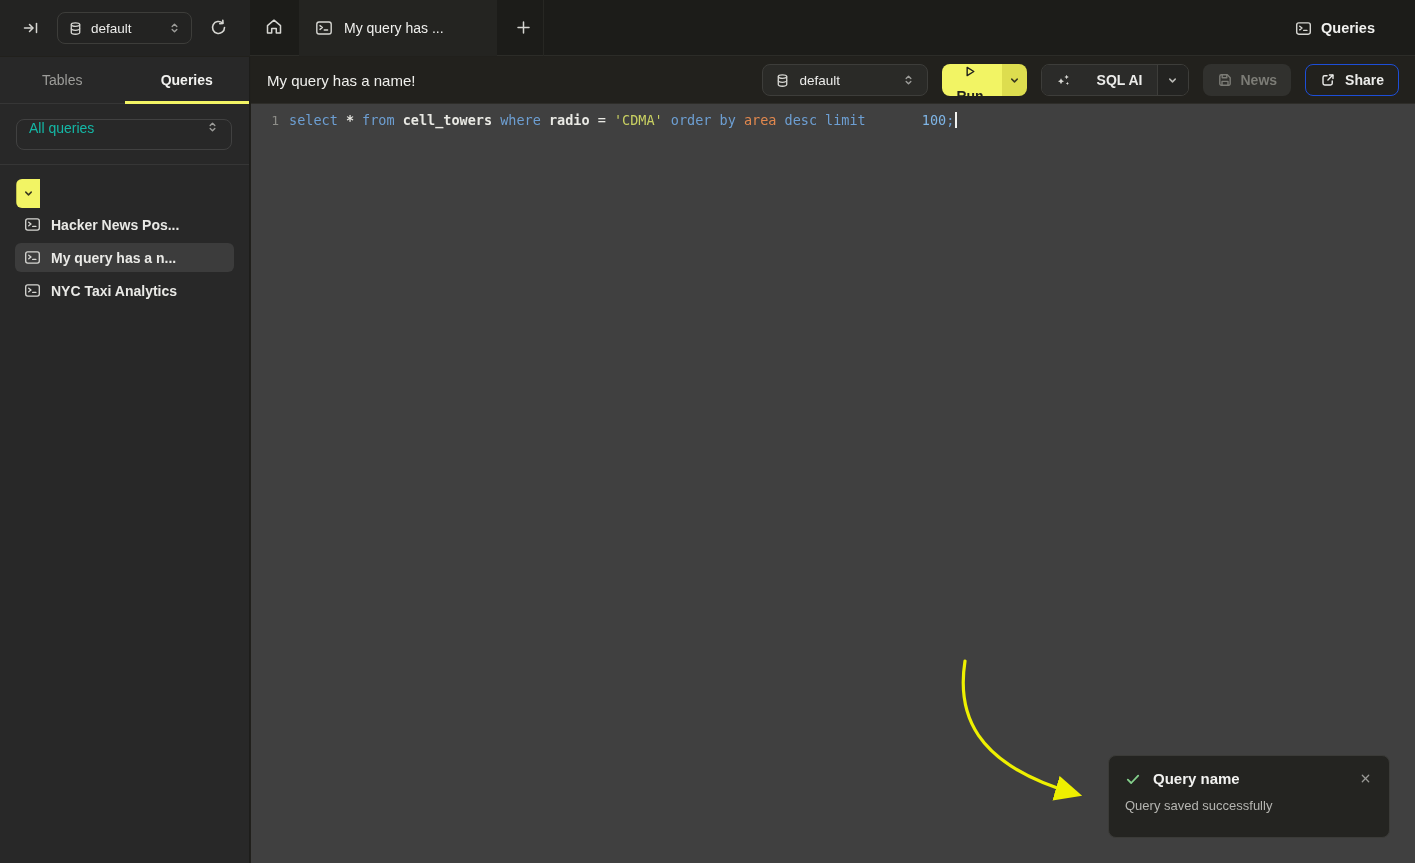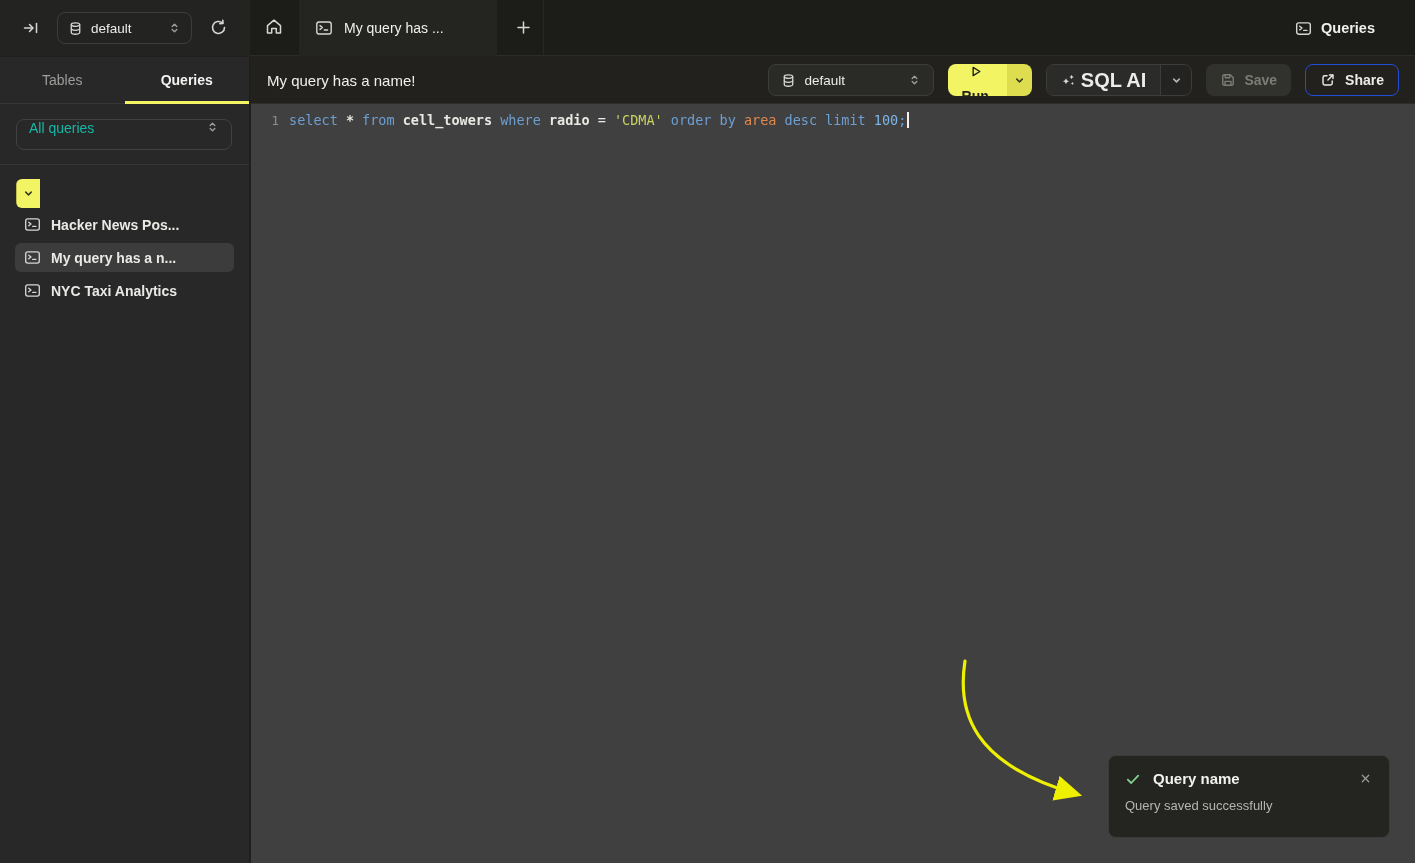--- a/index.html
+++ b/index.html
@@ -69,38 +69,38 @@
   .main-toolbar{ position:absolute; left:0; top:0; right:0; height:47px; background:#22211d; border-bottom:1px solid #2e2d29; display:flex; align-items:center; }
   .page-title{ position:absolute; left:16px; font-size:15px; font-weight:500; color:#efefec; }
   .controls{ position:absolute; right:16px; display:flex; align-items:center; gap:14px; }
   .btn{ height:32px; border-radius:8px; display:flex; align-items:center; font-size:14px; font-family:inherit; cursor:pointer; }
   .db-select{ width:166px; background:#2a2a27; border:1px solid #3d3d3a; color:#ececea; padding:0 12px; gap:9px; }
   .db-select .label{ flex:1; text-align:left; font-size:13.5px; font-weight:500; }
   .split-run{ display:flex; height:32px; border-radius:8px; overflow:hidden; }
   .split-run .main-part{ border:none; background:var(--accent-yellow); color:#21211d; font-weight:600; font-size:14px; display:flex; align-items:center; gap:9px; padding:0 18px 0 14px; cursor:pointer; font-family:inherit;flex-direction:column; }
   .split-run .chev{ width:25px; border:none; background:var(--accent-yellow-dark); color:#3a3a20; display:flex; align-items:center; justify-content:center; cursor:pointer; }
   .split-dark{ display:flex; height:32px; border-radius:8px; overflow:hidden; border:1px solid #3d3d3a; }
-  .split-dark .main-part{ border:none; background:#2b2b29; color:#ececea; font-weight:600; font-size:20px; display:flex; align-items:center; gap:4px; padding:0 14px; cursor:pointer; font-family:inherit; }
+  .split-dark .main-part{ border:none; background:#2b2b29; color:#ececea; font-weight:600; font-size:14px; display:flex; align-items:center; gap:25px; padding:0 14px; cursor:pointer; font-family:inherit; }
   .split-dark .chev{ width:31px; border:none; border-left:1px solid #3d3d3a; background:#232321; color:#b9b9b5; display:flex; align-items:center; justify-content:center; cursor:pointer; }
   .btn-save{ background:#31312e; border:none; color:#7c7c76; gap:8px; padding:0 14px; font-weight:600; cursor:default; }
   .btn-save .icon{ color:#7c7c76; }
   .btn-share{ background:transparent; border:1px solid #1d4ed8; color:#ececea; gap:9px; padding:0 14px; font-weight:600; }
 
   
   .editor-line{ position:absolute; left:0; top:48px; right:0; height:30px; display:flex; align-items:center; font-family:"DejaVu Sans Mono", monospace; font-size:13.5px; }
   .gutter{ width:28px; text-align:right; color:#8d8d88; font-size:13px; flex:none; }
   .code{ margin-left:10px; white-space:nowrap; }
   .code .tok{ margin-right:8.1px; }
   .code .tok.tight{ margin-right:0; }
   .tok-keyword{ color:var(--syntax-keyword); }
   .tok-identifier{ color:var(--syntax-identifier); font-weight:700; }
   .tok-operator{ color:var(--syntax-identifier); }
   .tok-string{ color:var(--syntax-string); }
   .tok-field{ color:var(--syntax-field); }
-  .tok-number{ color:var(--syntax-number); }
+  .tok-number{ color:var(--syntax-number);margin-left:48px; }
   .caret{ display:inline-block; width:1.5px; height:16px; background:#f2f2f0; vertical-align:text-bottom; margin-left:1px; }
 
   
   .toast{ position:absolute; left:857px; top:698px; width:282px; height:83px; background:#242421; border:1px solid #3b3b38; border-radius:8px; padding:14px 16px; }
   .toast-head{ display:flex; align-items:center; gap:12px; }
   .toast-title{ font-size:15px; font-weight:700; color:#f2f2f0; flex:1; }
   .toast-close{ background:none; border:none; color:#9a9a96; cursor:pointer; width:16px; height:16px; display:flex; align-items:center; justify-content:center; }
   .toast-msg{ margin-top:11px; font-size:13px; color:#b5b5b1; }
 
   
@@ -322,21 +322,21 @@
         </div>
 
         <button class="btn btn-save" disabled="">
           <span class="icon">
             <svg width="16" height="16" viewBox="0 0 16 16" fill="none" stroke="currentColor" stroke-width="1.4" stroke-linejoin="round">
                 <path d="M2.8 4.3 A1.5 1.5 0 0 1 4.3 2.8 H10.3 L13.2 5.7 V11.7 A1.5 1.5 0 0 1 11.7 13.2 H4.3 A1.5 1.5 0 0 1 2.8 11.7 Z"></path>
                 <path d="M5.2 2.9 V5.8 H9.8 V2.9"></path>
                 <path d="M5 13 V9.4 H11 V13"></path>
               </svg>
           </span>
-          <span>Save</span>
+          <span>News</span>
         </button>
 
         <button class="btn btn-share">
           <span class="icon" style="color:#ececea">
             <svg width="16" height="16" viewBox="0 0 17 17" fill="none" stroke="currentColor" stroke-width="1.5" stroke-linecap="round" stroke-linejoin="round">
                 <path d="M7.5 4 H5 A1.8 1.8 0 0 0 3.2 5.8 V12 A1.8 1.8 0 0 0 5 13.8 H11.2 A1.8 1.8 0 0 0 13 12 V9.5"></path>
                 <path d="M10 3.2 H13.8 V7"></path>
                 <path d="M13.5 3.5 L8.4 8.6"></path>
               </svg>
           </span>

